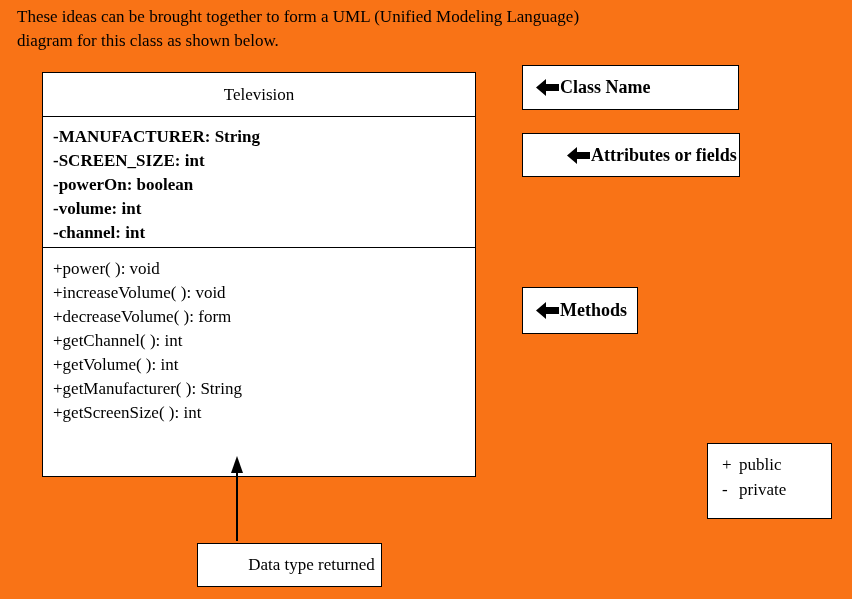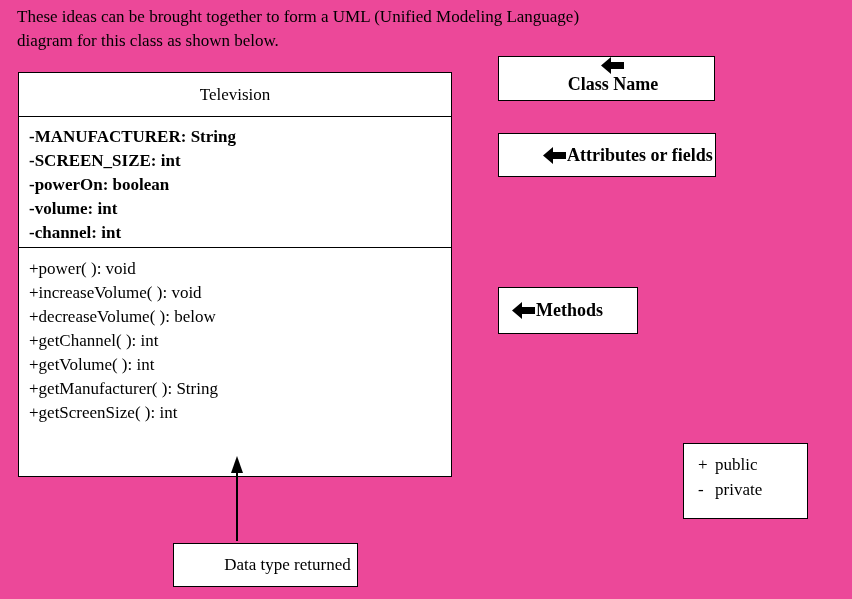--- a/index.html
+++ b/index.html
@@ -5,35 +5,36 @@
   * { margin: 0; padding: 0; box-sizing: border-box; }
   html, body { background: #ffffff; }
   body {
     font-family: "Liberation Serif", "DejaVu Serif", serif;
     color: #000000;
   }
   .canvas {
     position: relative;
     width: 852px;
     height: 599px;
-    background: #ec4899;
+    background: #f97316;
     overflow: hidden;
   }
   .intro {
     position: absolute;
     left: 17px;
     top: 5px;
     font-size: 17px;
     line-height: 24px;
     white-space: nowrap;
   }
   .box {
     position: absolute;
     border: 1.5px solid #000000;
     background: #ffffff;
+    margin-left: 24px;
   }
   
   .class-box { left: 18px; top: 72px; width: 434px; height: 405px; }
   .class-title {
     height: 44px;
     border-bottom: 1.5px solid #000000;
     display: flex;
     align-items: center;
     justify-content: center;
     font-size: 17px;
@@ -56,23 +57,23 @@
   
   .callout {
     display: flex;
     align-items: center;
     padding-left: 13px;
     font-weight: bold;
     font-size: 18px;
     white-space: nowrap;
   }
   .callout .arrow-glyph { flex: 0 0 auto; margin-right: 1px; display: inline-flex; }
-  .callout-class-name { left: 498px; top: 56px;  width: 217px; height: 45px; flex-direction: column; }
+  .callout-class-name { left: 498px; top: 65px;  width: 217px; height: 45px; }
   .callout-attrs      { left: 498px; top: 133px; width: 218px; height: 44px; padding-left: 44px; }
-  .callout-methods    { left: 498px; top: 287px; width: 140px; height: 47px; }
+  .callout-methods    { left: 498px; top: 287px; width: 116px; height: 47px; }
   
   .legend {
     left: 683px; top: 443px; width: 125px; height: 76px;
     padding: 8px 0 0 14px;
     font-size: 17px;
     line-height: 25px;
   }
   .legend-row { display: flex; }
   .legend-symbol { display: inline-block; width: 17px; }
   
@@ -106,21 +107,21 @@
     <div class="class-attrs">
       <div>-MANUFACTURER: String</div>
       <div>-SCREEN_SIZE: int</div>
       <div>-powerOn: boolean</div>
       <div>-volume: int</div>
       <div>-channel: int</div>
     </div>
     <div class="class-methods">
       <div>+power( ): void</div>
       <div>+increaseVolume( ): void</div>
-      <div>+decreaseVolume( ): below</div>
+      <div>+decreaseVolume( ): form</div>
       <div>+getChannel( ): int</div>
       <div>+getVolume( ): int</div>
       <div>+getManufacturer( ): String</div>
       <div>+getScreenSize( ): int</div>
     </div>
   </div>
 
   <div class="box callout callout-class-name">
     <span class="arrow-glyph">
       <svg width="23" height="17" viewBox="0 0 23 17" aria-hidden="true">

